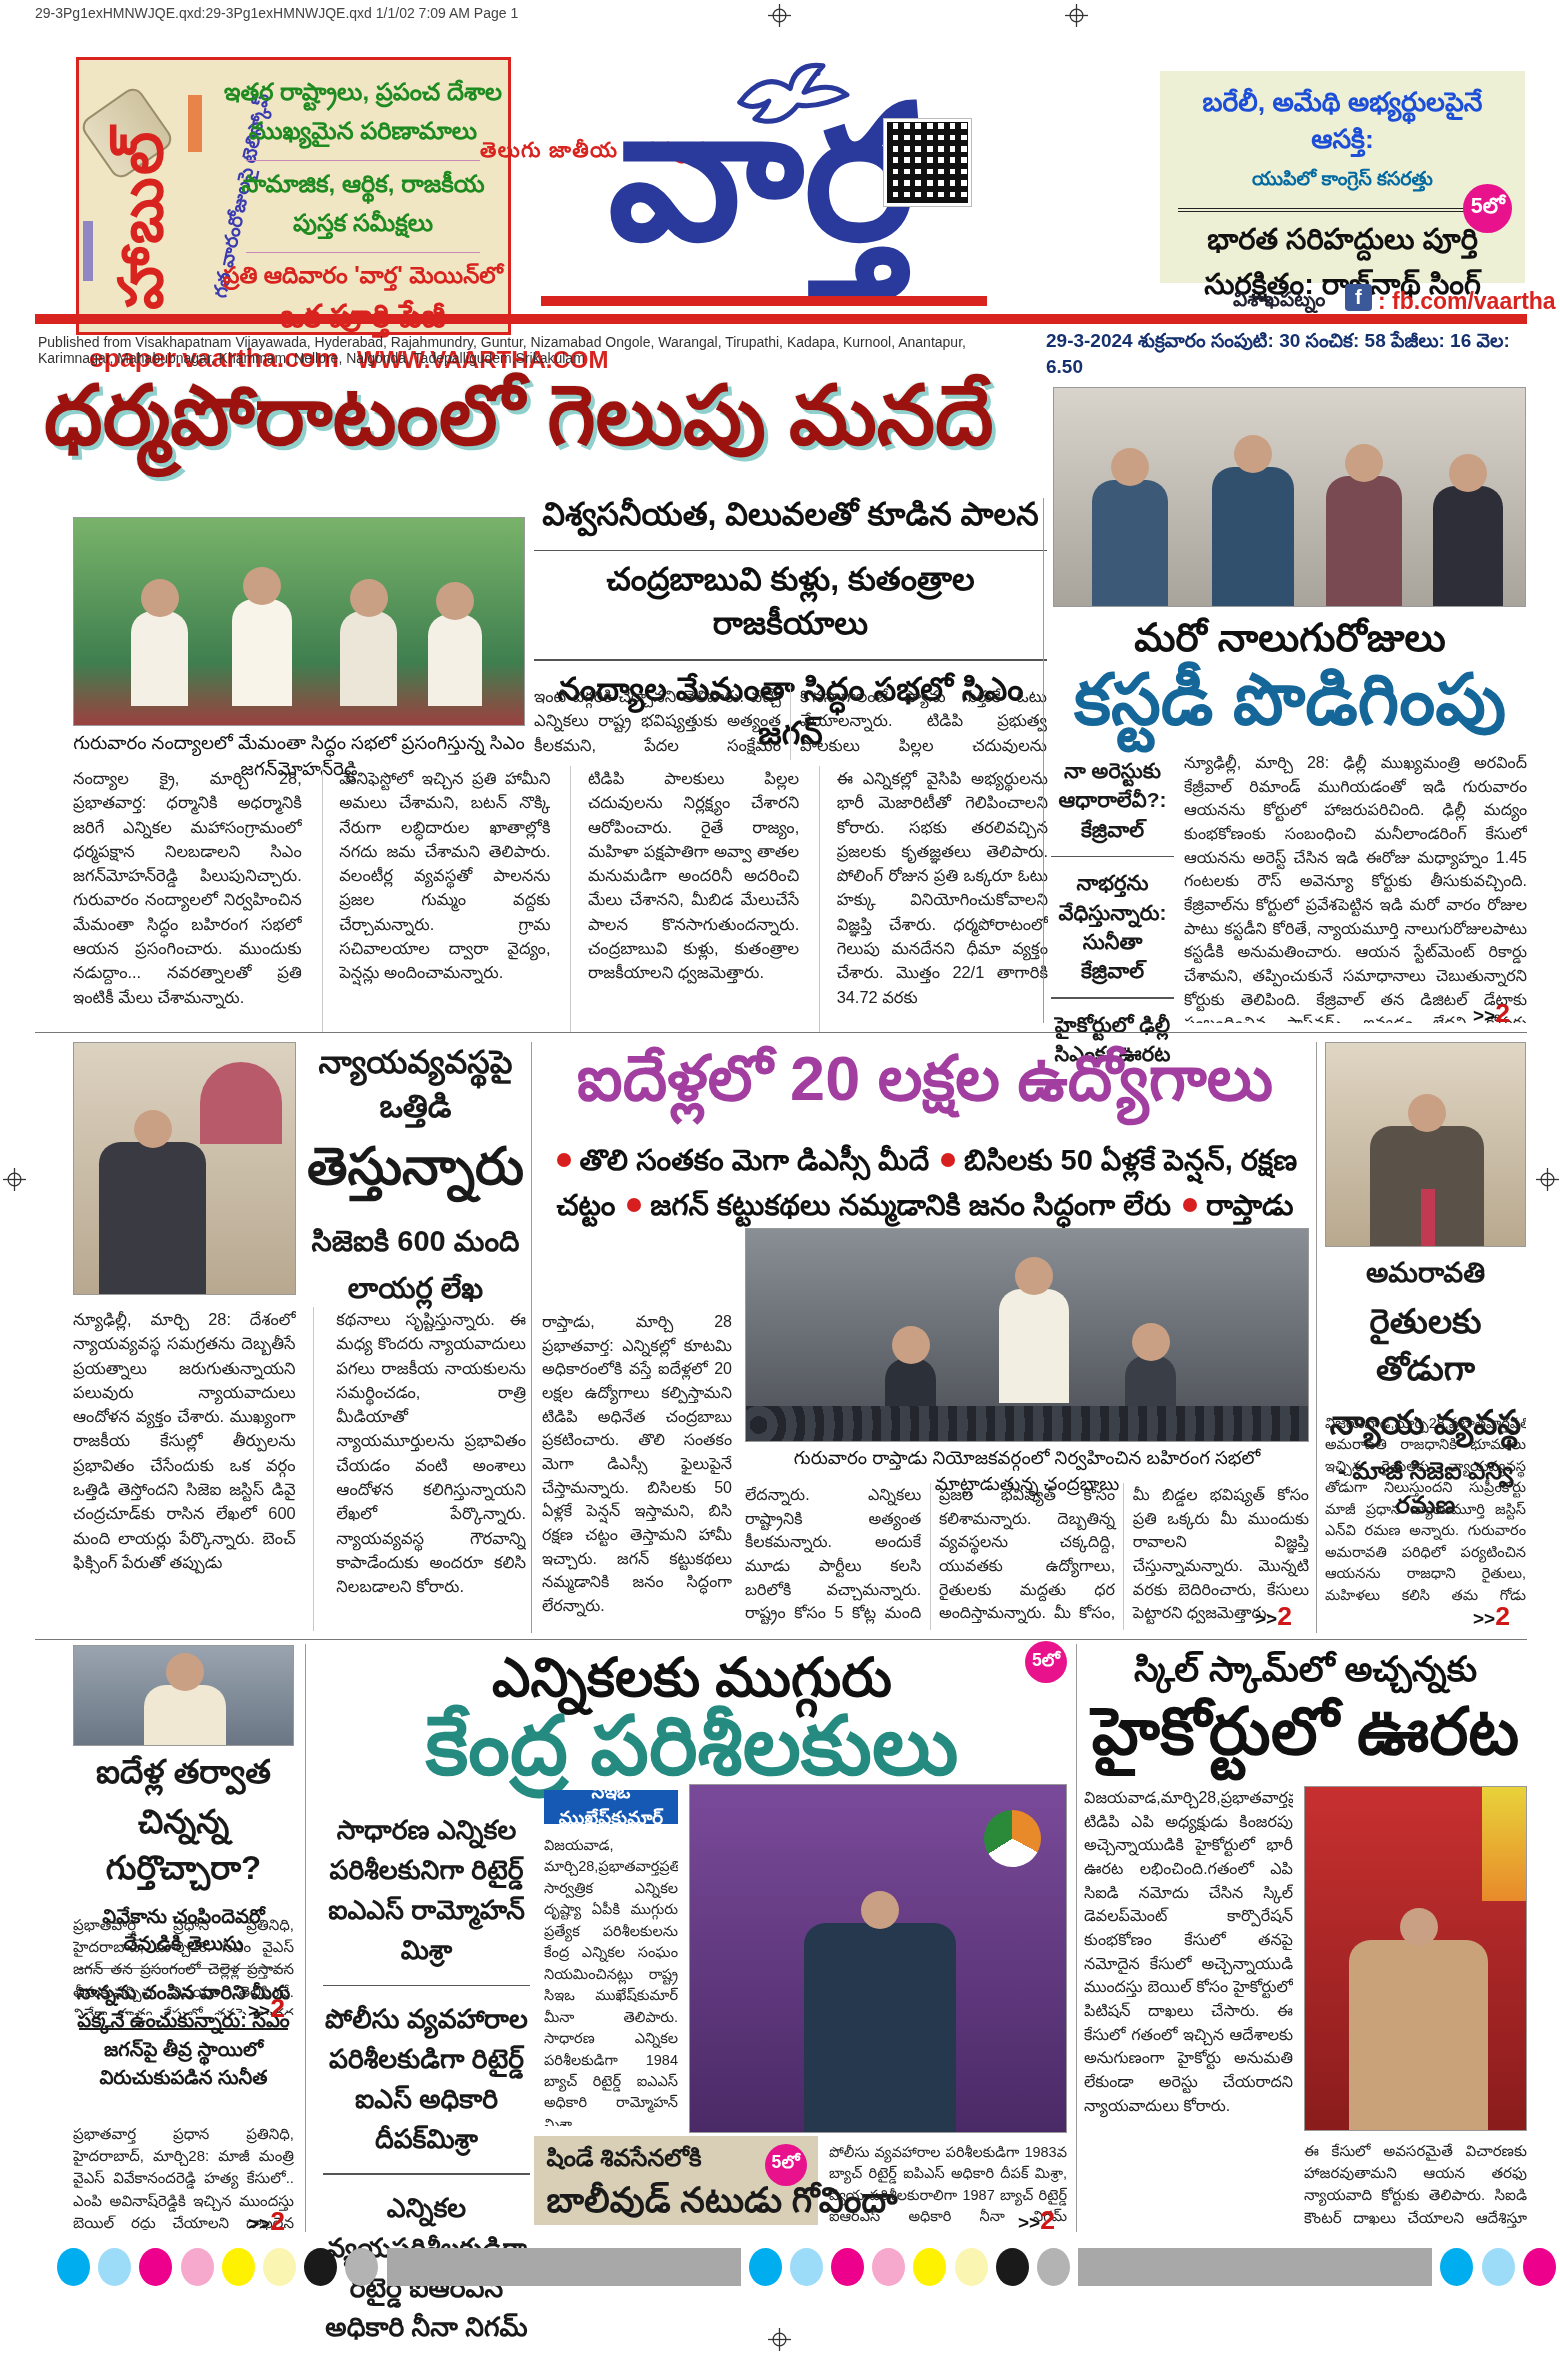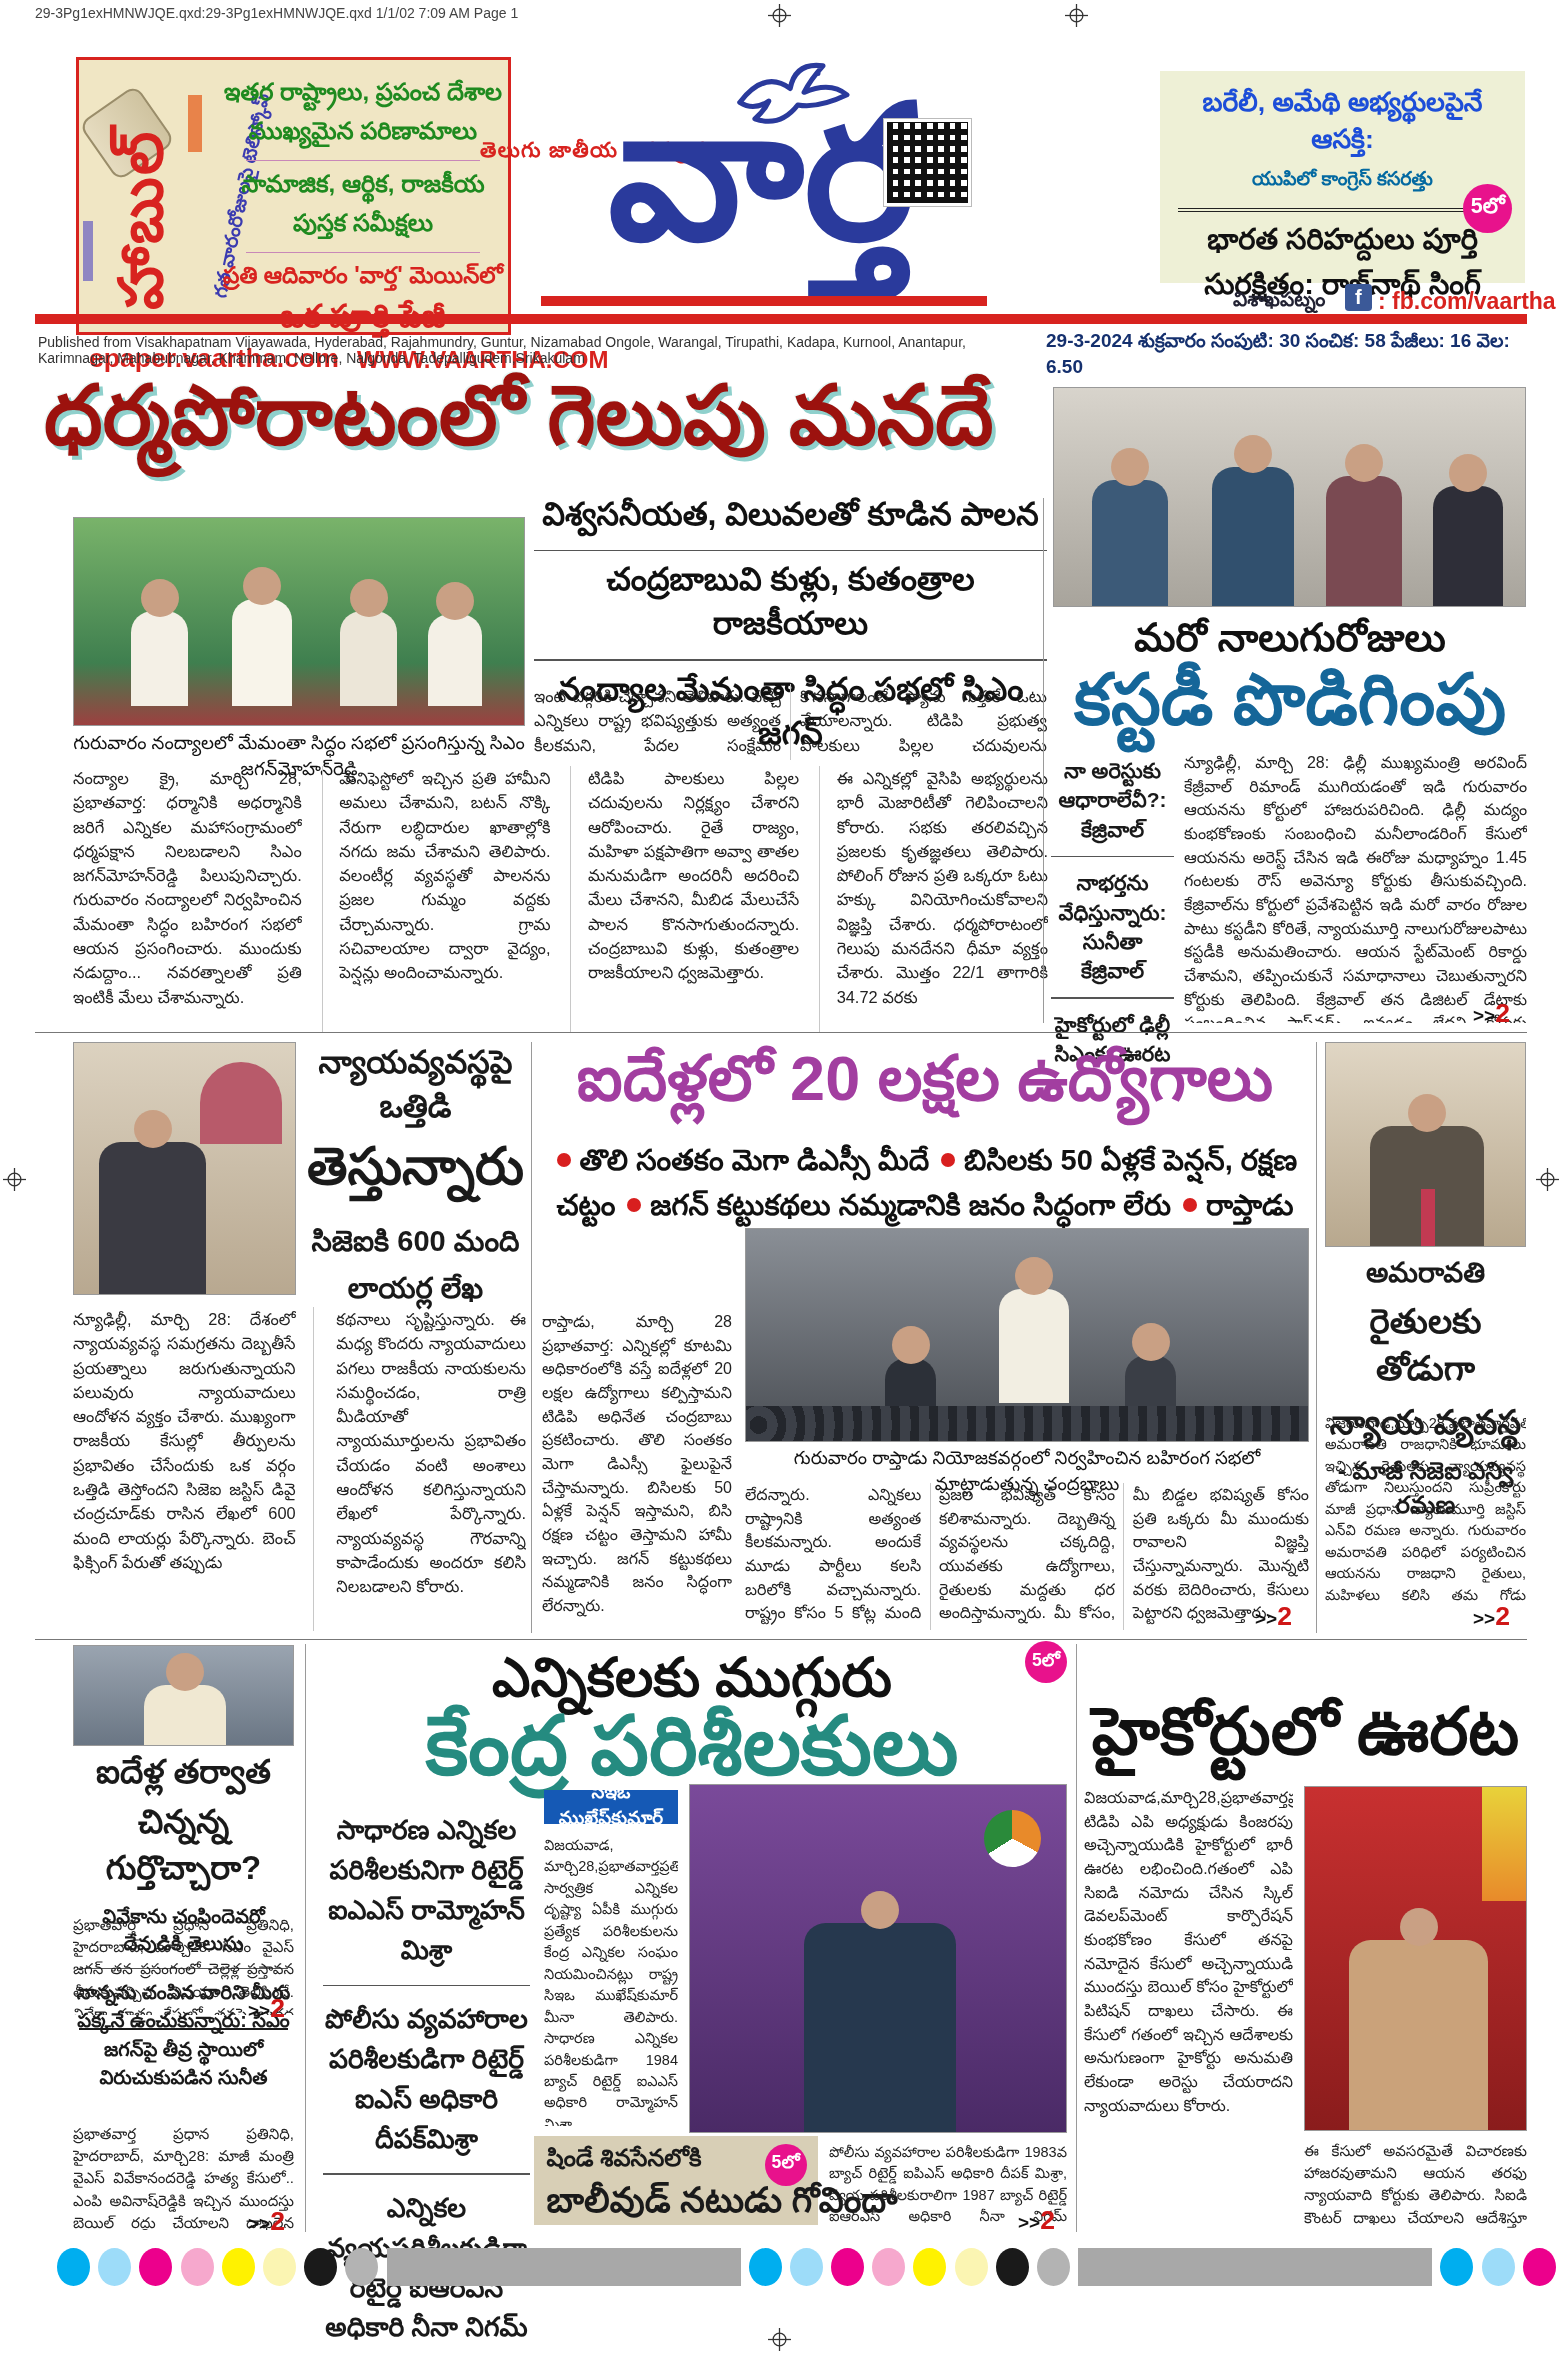--- a/index.html
+++ b/index.html
@@ -272,20 +272,21 @@
   <div class="b" style="left:534px;top:2136px;width:284px;height:89px;background:#d8cfb6;padding:7.6px 12.6px">
     <div class="bold" style="font-size:24px">షిండే శివసేనలోకి</div>
     <div class="bold" style="font-size:35px;margin-top:2.5px;white-space:nowrap">బాలీవుడ్ నటుడు గోవిందా</div>
     <div class="badge" style="position:absolute;right:11.4px;top:7.6px;width:42px;height:42px;font-size:17.7px">5లో</div>
   </div>
   <div class="b body" style="left:829px;top:2142px;width:238px;height:89px;font-size:14.5px">పోలీసు వ్యవహారాల పరిశీలకుడిగా 1983వ బ్యాచ్ రిటైర్డ్ ఐపిఎస్ అధికారి దీపక్ మిశ్రా, వ్యయ పరిశీలకురాలిగా 1987 బ్యాచ్ రిటైర్డ్ ఐఆర్ఎస్ అధికారి నీనా నిగమ్ నియమితులయ్యారని వెల్లడించారు.</div>
   <div class="b jump" style="left:1018px;top:2205px"><span>&gt;&gt;</span><b>2</b></div>
 
   <div class="b vrule" style="left:1076px;top:1644px;height:588px"></div>
 
+  <div class="b ctr bold" style="left:1084px;top:1649px;width:443px;font-size:35px;color:#111">స్కిల్ స్కామ్‌లో అచ్చన్నకు</div>
   <div class="b ctr bold" style="left:1084px;top:1693px;width:443px;font-size:66px;color:#111;white-space:nowrap">హైకోర్టులో ఊరట</div>
   <div class="b body" style="left:1084px;top:1786px;width:209px;height:446px;font-size:16px">విజయవాడ,మార్చి28,ప్రభాతవార్తప్రతినిధి: టిడిపి ఎపి అధ్యక్షుడు కింజరపు అచ్చెన్నాయుడికి హైకోర్టులో భారీ ఊరట లభించింది.గతంలో ఎపి సిఐడి నమోదు చేసిన స్కిల్ డెవలప్‌మెంట్ కార్పొరేషన్ కుంభకోణం కేసులో తనపై నమోదైన కేసులో అచ్చెన్నాయుడి ముందస్తు బెయిల్ కోసం హైకోర్టులో పిటిషన్ దాఖలు చేసారు. ఈ కేసులో గతంలో ఇచ్చిన ఆదేశాలకు అనుగుణంగా హైకోర్టు అనుమతి లేకుండా అరెస్టు చేయరాదని న్యాయవాదులు కోరారు.</div>
   <div class="photo" style="left:1304px;top:1786px;width:223px;height:345px;background:linear-gradient(180deg,#c83030,#8a1c1c)">
     <div class="fig" style="left:44px;bottom:0;width:139px;height:190px;background:#caa27a"></div>
     <div class="b" style="right:0;top:0;width:44px;height:114px;background:linear-gradient(180deg,#e8d23a,#e88a2a)"></div>
   </div>
   <div class="b body" style="left:1304px;top:2140px;width:223px;height:92px;font-size:15px">ఈ కేసులో అవసరమైతే విచారణకు హాజరవుతామని ఆయన తరఫు న్యాయవాది కోర్టుకు తెలిపారు. సిఐడి కౌంటర్ దాఖలు చేయాలని ఆదేశిస్తూ విచారణను హైకోర్టు వాయిదా వేసింది. 52వేల కోట్ల స్కామ్ అంటూ గతంలో ఆరోపణలు వచ్చిన సంగతి తెలిసిందే.</div>
 
   <div class="b strip" style="left:57px;top:2248px;width:1470px">
     <span class="dot k1"></span>

